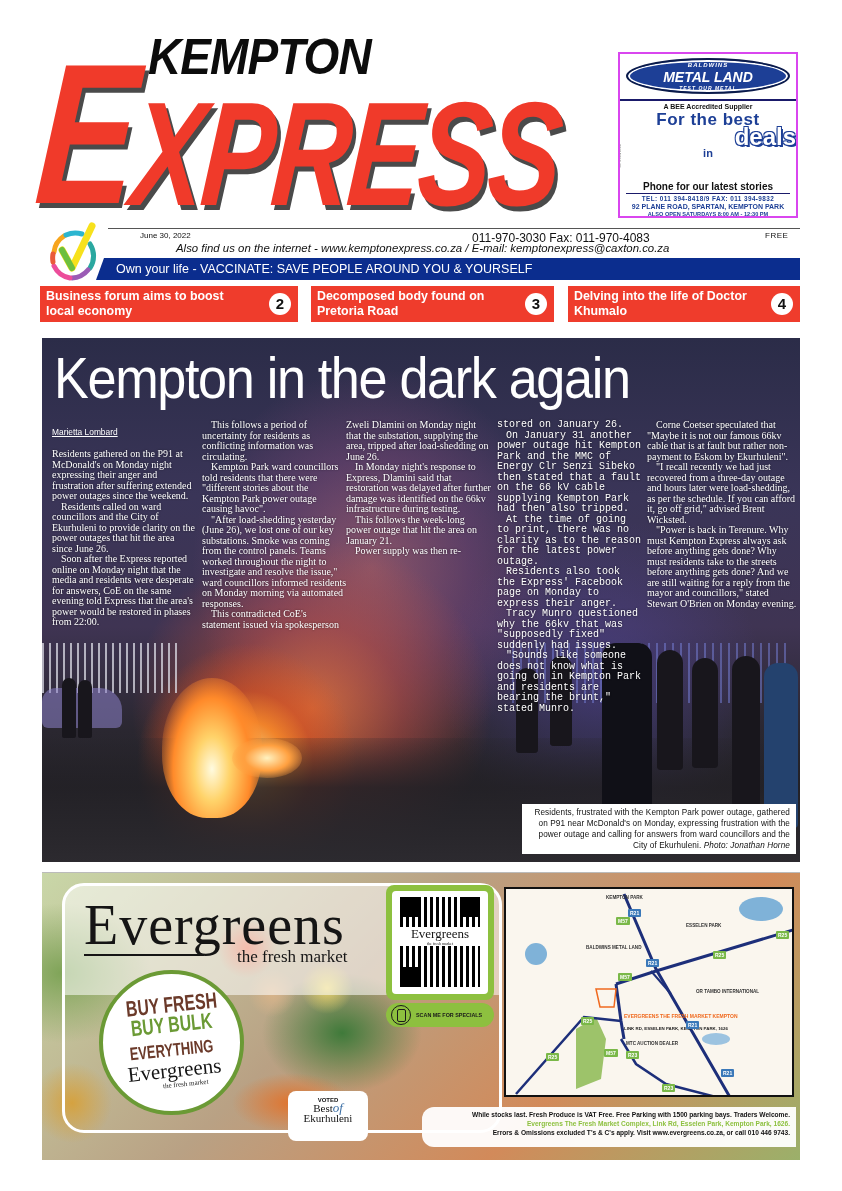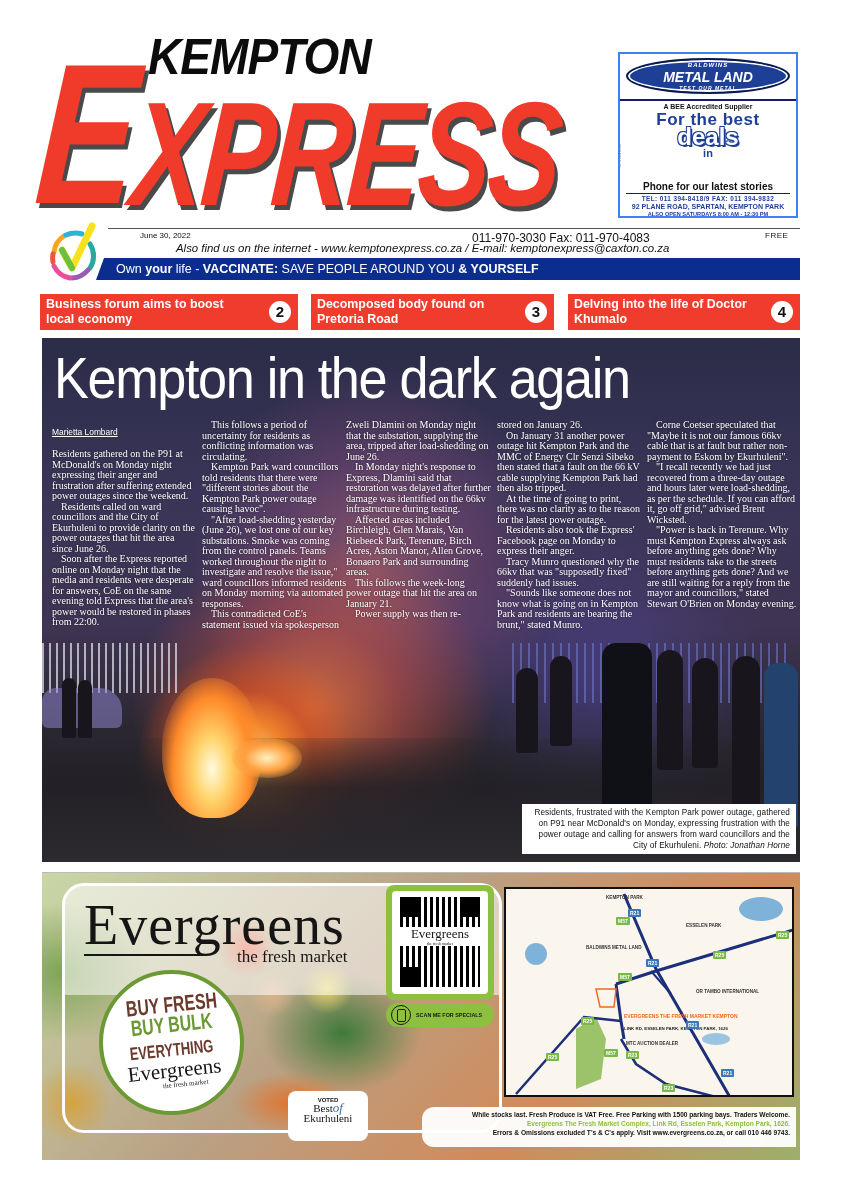--- a/index.html
+++ b/index.html
@@ -20,59 +20,59 @@
     text-shadow: 5px 5px 0 #4a4a4a, 1px 1px 0 #fff;
     transform: scaleX(0.74) skewX(-6deg); transform-origin: left top;
     letter-spacing: -4px; white-space: nowrap;
   }
   .mast-express .big-e { font-size: 200px; vertical-align: top; display: inline-block; margin-top: -26px; }
   .mast-express .rest { font-size: 148px; display: inline-block; margin-top: 20px; vertical-align: top; }
 
   
   .ad-metal {
     position: absolute; left: 618px; top: 52px; width: 180px; height: 166px;
-    border: 2px solid #3b82f6; background: #fff; overflow: hidden;
+    border: 2px solid #d946ef; background: #fff; overflow: hidden;
   }
   .ml-oval {
     position: absolute; left: 6px; top: 4px; width: 164px; height: 36px;
     border-radius: 50%; background: #1d3f96; border: 2px solid #0a1a4a;
     box-shadow: inset 0 0 0 2px #ffffff, inset 0 0 0 4px #1d3f96;
   }
   .ml-baldwins { position: absolute; left: 0; right: 0; top: 2px; text-align: center; color: #fff; font-size: 6px; font-weight: 700; font-style: italic; letter-spacing: 1px; }
   .ml-name { position: absolute; left: 0; right: 0; top: 9px; text-align: center; color: #fff; font-size: 14px; font-weight: 900; font-style: italic; letter-spacing: 0px; }
   .ml-test { position: absolute; left: 0; right: 0; top: 25px; text-align: center; color: #fff; font-size: 5px; font-weight: 700; font-style: italic; letter-spacing: 1px; }
   .ml-divider { position: absolute; left: 0; right: 0; top: 45px; height: 2px; background: #1a1a6a; }
   .ml-bee { position: absolute; left: 0; right: 0; top: 49px; text-align: center; font-size: 7px; font-weight: 900; }
   .ml-best { position: absolute; left: 0; right: 0; top: 56px; text-align: center; font-size: 17px; font-weight: 900; color: #1d3f96; letter-spacing: 0.5px; }
-  .ml-deals { position: absolute; left: 0; right: 0; top: 69px; text-align: center; font-size: 24px; font-weight: 900; color: #fff; -webkit-text-stroke: 0; text-shadow: -1px -1px 0 #1d3f96, 1px -1px 0 #1d3f96, -1px 1px 0 #1d3f96, 1px 1px 0 #1d3f96, 2px 2px 0 #1d3f96; }
+  .ml-deals { position: absolute; left: 0; right: 0; top: 69px; text-align: right; font-size: 24px; font-weight: 900; color: #fff; -webkit-text-stroke: 0; text-shadow: -1px -1px 0 #1d3f96, 1px -1px 0 #1d3f96, -1px 1px 0 #1d3f96, 1px 1px 0 #1d3f96, 2px 2px 0 #1d3f96; }
   .ml-in { position: absolute; left: 0; right: 0; top: 93px; text-align: center; font-size: 11px; font-weight: 700; color: #1d3f96; }
   .ml-steel { position: absolute; left: 0; right: 0; top: 104px; text-align: center; font-size: 22px; font-weight: 900; color: #fff; letter-spacing: 1px; text-shadow: -1px -1px 0 #1d3f96, 1px -1px 0 #1d3f96, -1px 1px 0 #1d3f96, 1px 1px 0 #1d3f96, 2px 2px 0 #1d3f96; }
   .ml-phone { position: absolute; left: 0; right: 0; top: 127px; text-align: center; font-size: 10px; font-weight: 700; color: #111; }
   .ml-line { position: absolute; left: 6px; right: 6px; top: 139px; height: 1px; background: #1a1a6a; }
   .ml-tel { position: absolute; left: 0; right: 0; top: 141px; text-align: center; font-size: 6.4px; font-weight: 700; color: #1d3f96; letter-spacing: 0.4px; }
   .ml-addr { position: absolute; left: 0; right: 0; top: 148px; text-align: center; font-size: 7.6px; font-weight: 900; color: #1d3f96; transform: scaleX(0.92); }
   .ml-sat { position: absolute; left: 0; right: 0; top: 157px; text-align: center; font-size: 5.6px; font-weight: 900; color: #1d3f96; }
   .ml-code { position: absolute; left: 2px; top: 90px; font-size: 4px; color: #777; transform: rotate(90deg); transform-origin: left top; }
 
   
   .rule-top { position: absolute; left: 108px; right: 42px; top: 228px; height: 1px; background: #555; }
   .vacc-logo { position: absolute; left: 44px; top: 222px; width: 58px; height: 62px; }
   .date-line { position: absolute; left: 140px; top: 231px; font-size: 8px; color: #111; }
   .phone-line { position: absolute; left: 472px; top: 231px; font-size: 12px; color: #111; }
   .free-line { position: absolute; left: 765px; top: 231px; font-size: 8px; color: #111; letter-spacing: 0.5px; }
   .web-line { position: absolute; left: 176px; top: 242px; font-size: 11.4px; font-style: italic; color: #111; white-space: nowrap; }
   .vacc-bar {
     position: absolute; left: 106px; right: 42px; top: 258px; height: 22px;
     background: #0b2d8e; color: #fff; font-size: 12.5px; line-height: 22px; padding-left: 10px; white-space: nowrap;
   }
-  .vacc-bar b { font-weight: 700; margin-top: 37px; }
+  .vacc-bar b { font-weight: 400; margin-top: 37px; }
   .vacc-bar::before { content: ""; position: absolute; left: -6px; top: 0; bottom: 0; width: 14px; background: #0b2d8e; transform: skewX(-20deg); }
 
   
-  .teasers { position: absolute; left: 40px; top: 294px; width: 760px; height: 44px; }
+  .teasers { position: absolute; left: 40px; top: 286px; width: 760px; height: 44px; }
   .teaser {
     position: absolute; top: 0; height: 36px; background: #ef3c2c; color: #fff;
     font-weight: 700; font-size: 12.4px; line-height: 15px; padding: 3px 6px;
   }
   .teaser-text { display: block; width: 200px; }
   .teaser-num {
     position: absolute; right: 7px; top: 7px; width: 22px; height: 22px; border-radius: 50%;
     background: #fff; color: #111; font-weight: 900; font-size: 15px; text-align: center; line-height: 22px;
   }
 
@@ -95,21 +95,21 @@
     position: absolute; top: 109px; width: 145px; color: #fff;
     font-family: "Liberation Serif", serif; font-size: 10px; line-height: 10.5px;
     text-shadow: 0 0 2px rgba(0,0,0,0.6);
   }
   .col p { text-indent: 9px; }
   .col p:first-child { text-indent: 0; }
   .col.c2 p:first-child, .col.c5 p:first-child { text-indent: 9px; }
   .c1 { left: 10px; top: 111px; }
   .c2 { left: 160px; top: 82px; }
   .c3 { left: 304px; top: 82px; }
-  .c4 { left: 455px; top: 82px; }
+  .c4 { left: 455px; top: 82px; font-family: Liberation Mono, monospace; }
   .c5 { left: 605px; top: 82px; width: 150px; }
 
   
   .fence { position: absolute; left: 0; top: 305px; width: 140px; height: 50px;
     background: repeating-linear-gradient(90deg, rgba(220,220,230,0.75) 0 2px, rgba(0,0,0,0) 2px 7px); }
   .fence2 { position: absolute; left: 470px; top: 305px; width: 280px; height: 60px;
     background: repeating-linear-gradient(90deg, rgba(120,130,220,0.5) 0 2px, rgba(0,0,0,0) 2px 8px); }
   .road { position: absolute; left: 0; top: 400px; width: 758px; height: 124px;
     background: linear-gradient(180deg, rgba(40,38,44,0.2) 0%, rgba(35,33,38,0.85) 40%, #2c2a2f 100%); }
   .fire { position: absolute; left: 120px; top: 340px; width: 100px; height: 140px; border-radius: 50% 50% 45% 45%;
@@ -280,21 +280,20 @@
   </div>
   <div class="col c2">
     <p>This follows a period of uncertainty for residents as conflicting information was circulating.</p>
     <p>Kempton Park ward councillors told residents that there were "different stories about the Kempton Park power outage causing havoc".</p>
     <p>"After load-shedding yesterday (June 26), we lost one of our key substations. Smoke was coming from the control panels. Teams worked throughout the night to investigate and resolve the issue," ward councillors informed residents on Monday morning via automated responses.</p>
     <p>This contradicted CoE's statement issued via spokesperson</p>
   </div>
   <div class="col c3">
     <p>Zweli Dlamini on Monday night that the substation, supplying the area, tripped after load-shedding on June 26.</p>
     <p>In Monday night's response to Express, Dlamini said that restoration was delayed after further damage was identified on the 66kv infrastructure during testing.</p>
-    <p>Affected areas included Birchleigh, Glen Marais, Van Riebeeck Park, Terenure, Birch Acres, Aston Manor, Allen Grove, Bonaero Park and surrounding areas.</p>
     <p>This follows the week-long power outage that hit the area on January 21.</p>
     <p>Power supply was then re-</p>
   </div>
   <div class="col c4">
     <p>stored on January 26.</p>
     <p>On January 31 another power outage hit Kempton Park and the MMC of Energy Clr Senzi Sibeko then stated that a fault on the 66 kV cable supplying Kempton Park had then also tripped.</p>
     <p>At the time of going to print, there was no clarity as to the reason for the latest power outage.</p>
     <p>Residents also took the Express' Facebook page on Monday to express their anger.</p>
     <p>Tracy Munro questioned why the 66kv that was "supposedly fixed" suddenly had issues.</p>
     <p>"Sounds like someone does not know what is going on in Kempton Park and residents are bearing the brunt," stated Munro.</p>

